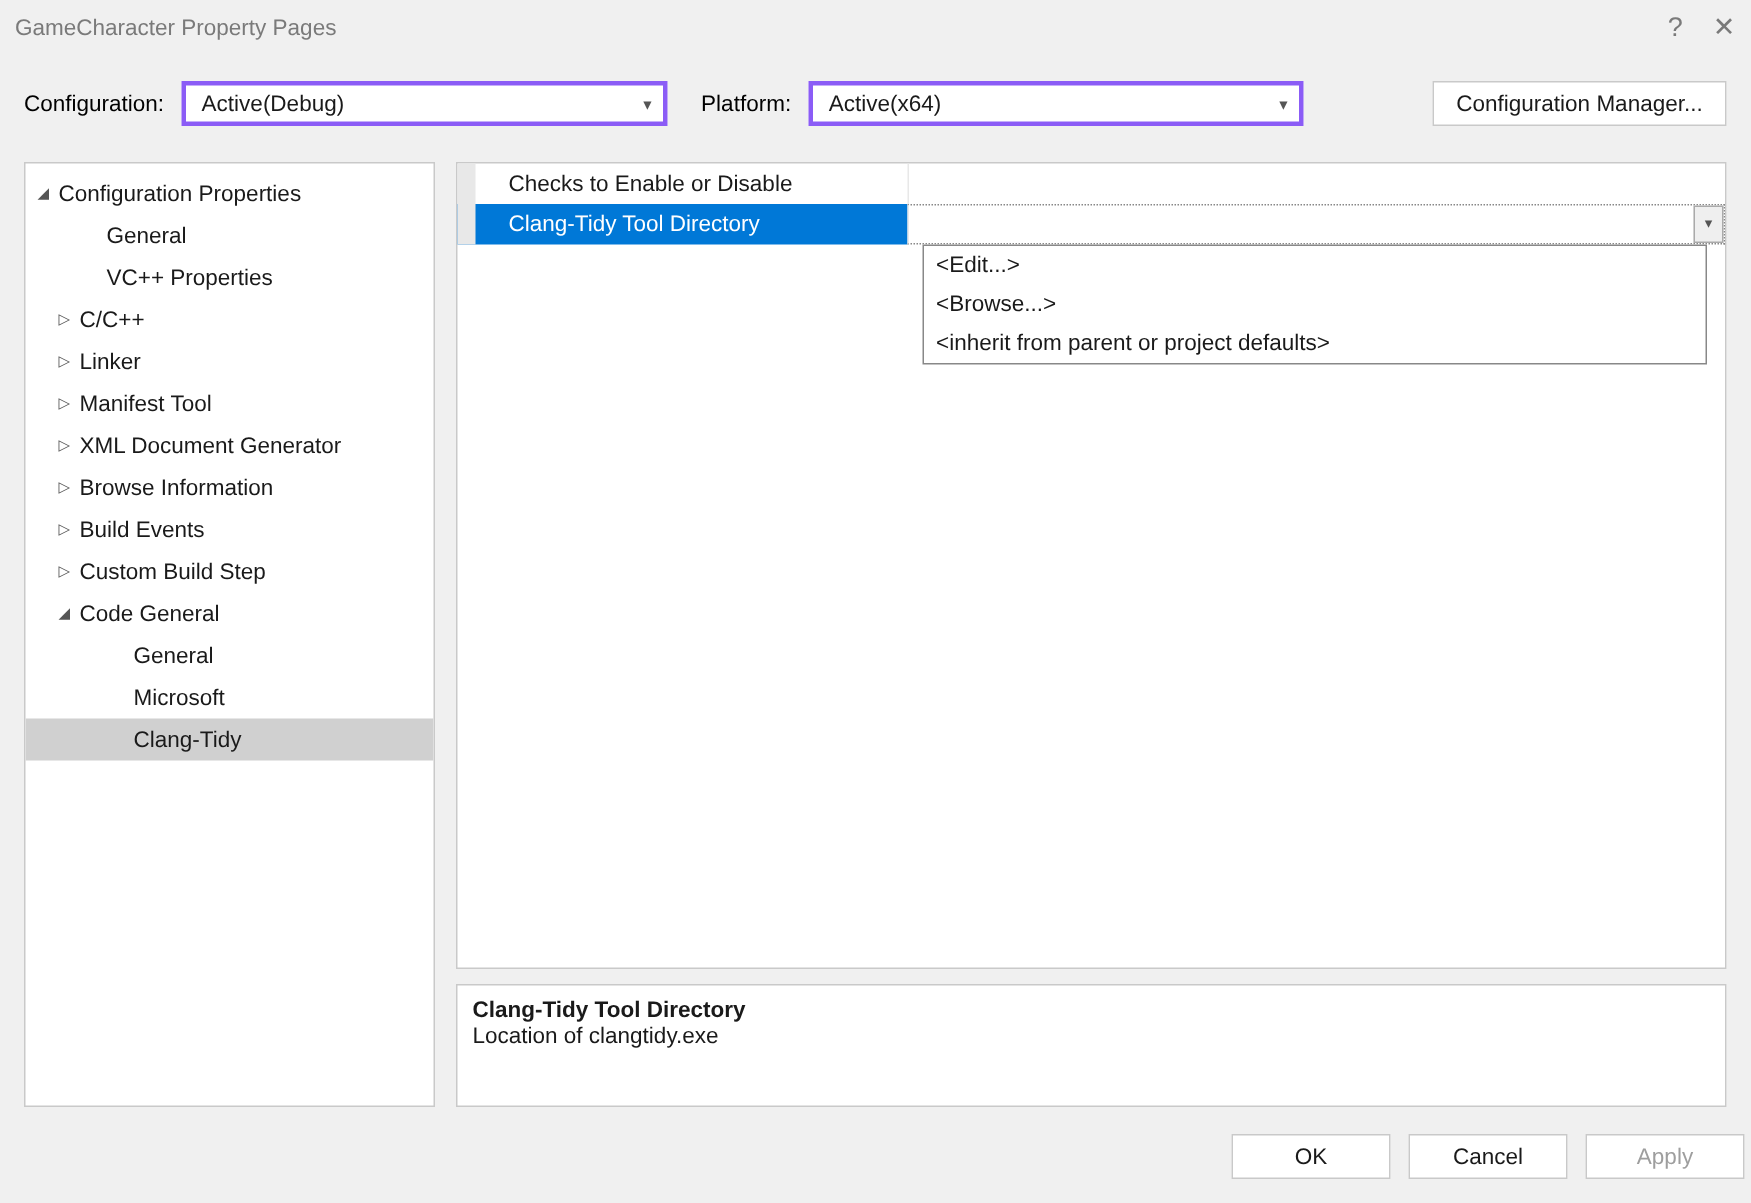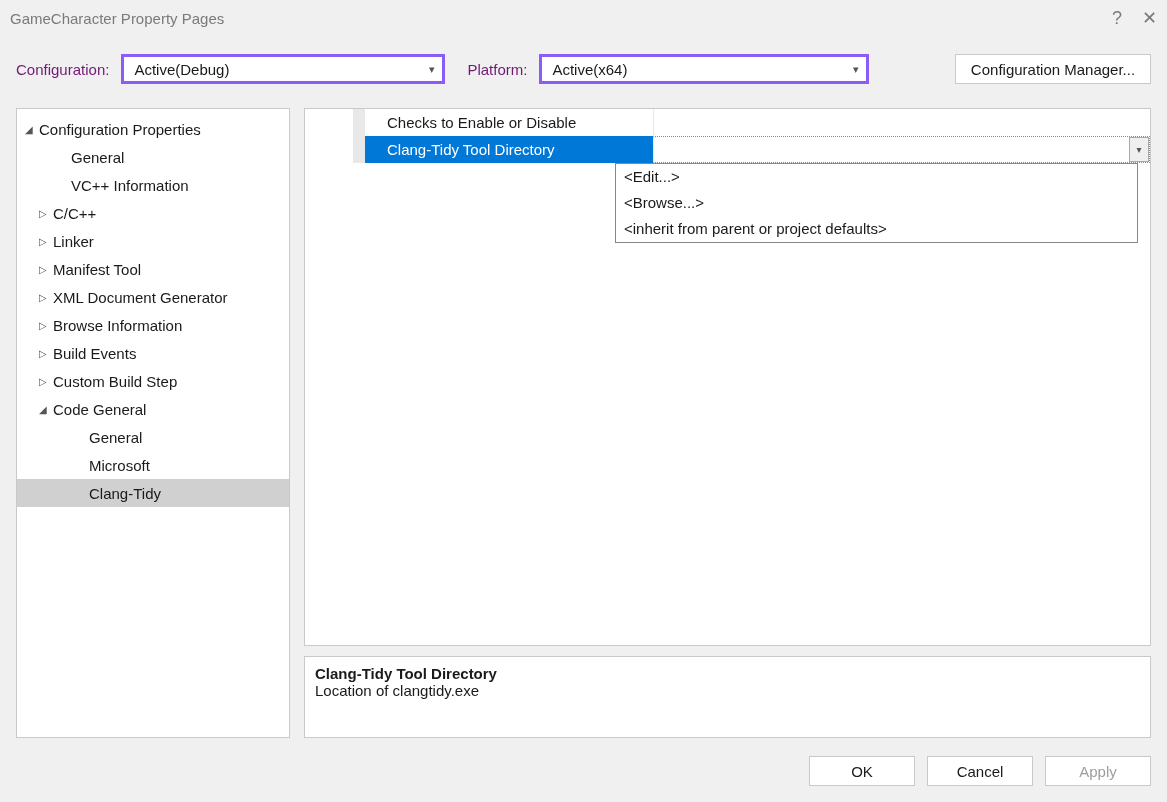--- a/index.html
+++ b/index.html
@@ -23,21 +23,21 @@
     justify-content:space-between;
   }
   .titlebar .tbtns { display:flex; gap:20px; align-items:center; }
   .titlebar .tbtns span { color:#7a7a7a; font-size:18px; line-height:1; }
   .topbar {
     display:flex;
     align-items:center;
     gap:12px;
     padding:18px 16px 18px 16px;
   }
-  .lbl { font-size:15px; color:#701a75; }
+  .lbl { font-size:15px; color:#000000; }
   .combo {
     background:#fff;
     border:3px solid #8b5cf6;
     height:30px;
     display:flex;
     align-items:center;
     justify-content:space-between;
     padding:0 8px 0 10px;
     font-size:15px;
   }
@@ -84,21 +84,20 @@
     flex:1;
     display:flex;
     flex-direction:column;
     gap:10px;
   }
   .grid {
     flex:1;
     background:#fff;
     border:1px solid #c9c9c9;
     position:relative;
-    padding-left:48px;
   }
   .gridrow {
     display:flex;
     height:27px;
     line-height:27px;
     font-size:15px;
   }
   .gridrow .cell-l {
     width:300px;
     padding-left:22px;
@@ -137,21 +136,21 @@
   }
   .descbox {
     height:82px;
     background:#fff;
     border:1px solid #c9c9c9;
     padding:8px 10px;
   }
   .descbox .dtitle { font-weight:600; }
   .footer {
     position:absolute;
-    right:16px; bottom:16px;
+    right:4px; bottom:16px;
     display:flex;
     gap:12px;
   }
   .footer .btn { width:106px; }
   .footer .btn.disabled { color:#9e9e9e; }
 </style>
 </head>
 <body>
 
 <div class="titlebar">
@@ -184,21 +183,21 @@
       <span class="tw">◢</span>
       <span>Configuration Properties</span>
     </div>
     <div id="tree-items">
         <div class="tree-item indent2">
           <span class="tw"></span>
           <span>General</span>
         </div>
         <div class="tree-item indent2">
           <span class="tw"></span>
-          <span>VC++ Information</span>
+          <span>VC++ Properties</span>
         </div>
         <div class="tree-item indent1">
           <span class="tw">▷</span>
           <span>C/C++</span>
         </div>
         <div class="tree-item indent1">
           <span class="tw">▷</span>
           <span>Linker</span>
         </div>
         <div class="tree-item indent1">

